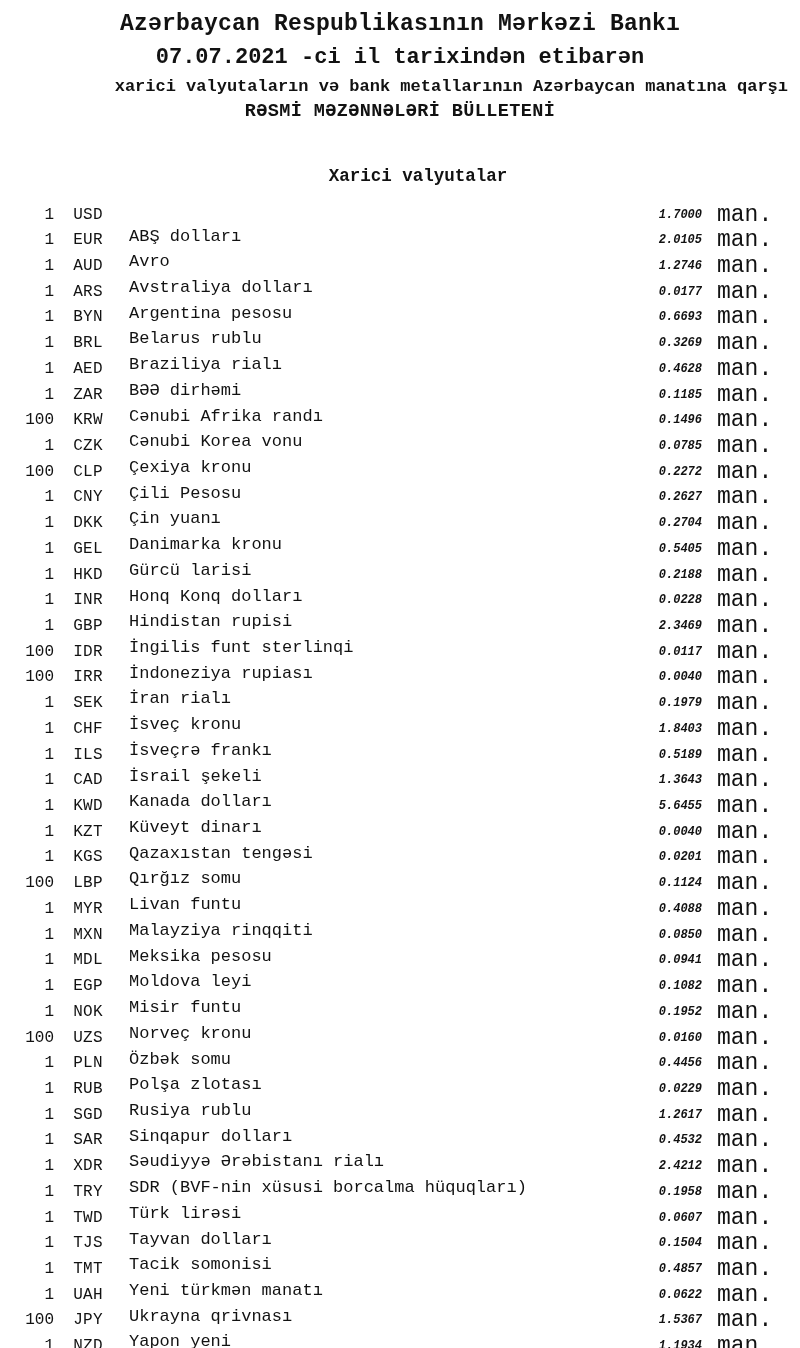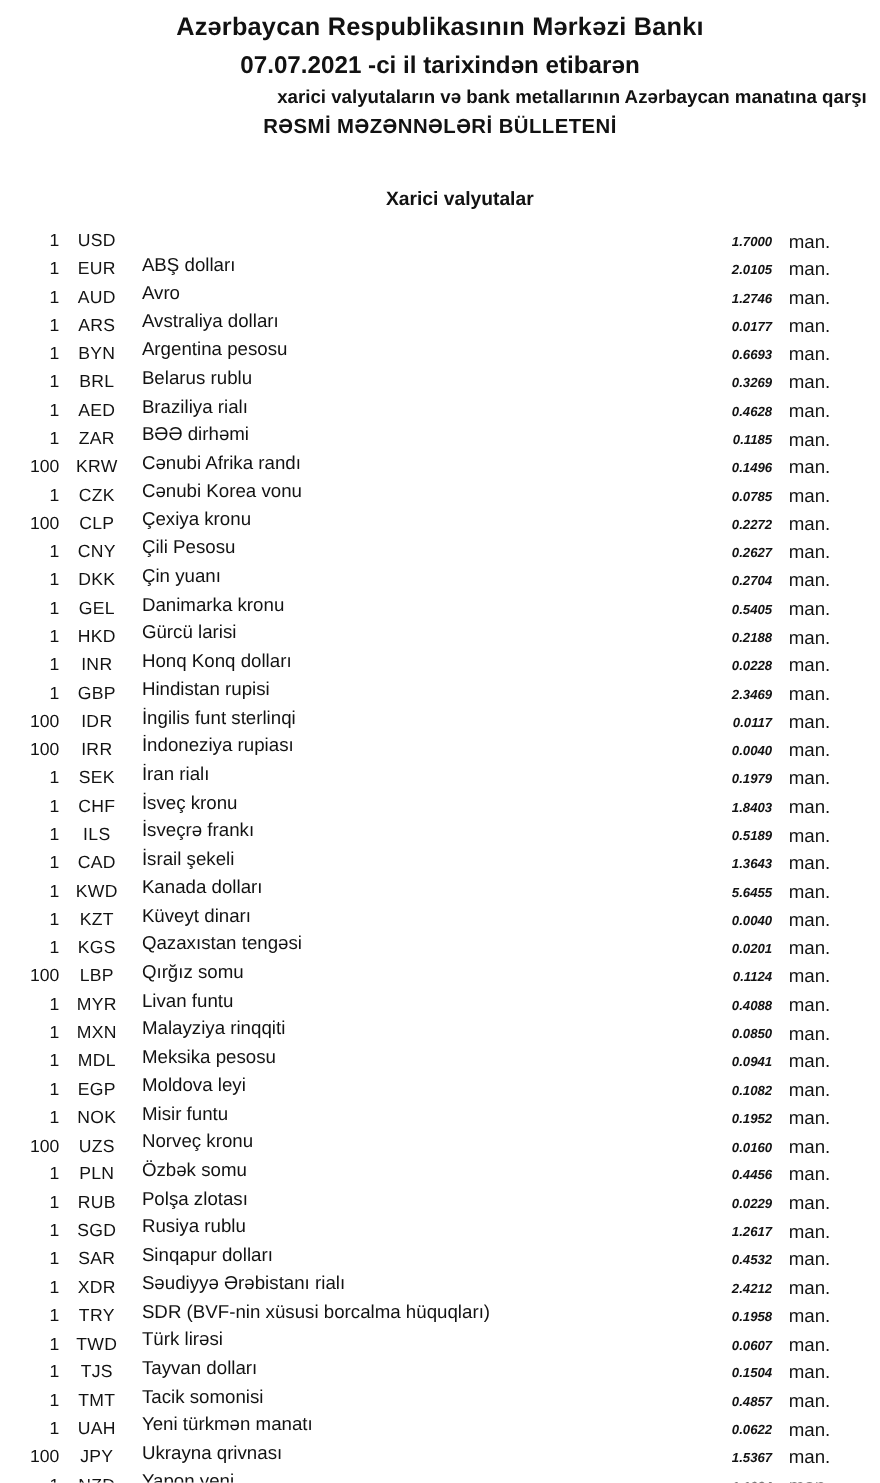--- a/index.html
+++ b/index.html
@@ -7,21 +7,21 @@
     margin: 0;
     padding: 0;
     background: #ffffff;
   }
   .page {
     width: 776px;
     height: 1348px;
     margin: 0 auto;
     background: #ffffff;
     color: #121212;
-    font-family: Liberation Sans, sans-serif;
+    font-family: Liberation Mono, monospace;
     overflow: hidden;
     box-sizing: border-box;
   }
   
   .doc-header {
     text-align: center;
     padding-top: 11px;
   }
   .bank-name {
     font-size: 23px;
@@ -83,21 +83,21 @@
     margin-top: 43px;
   }
   .cell-rate {
     text-align: right;
     font-size: 12px;
     font-weight: bold;
     font-style: italic;
   }
   .cell-unit {
     text-align: left;
-    font-size: 17px;
+    font-size: 23px;
     padding-left: 15px;
   }
 </style>
 </head>
 <body>
 
 <div class="page">
 
   <div class="doc-header">
     <h1 class="bank-name">Azərbaycan Respublikasının Mərkəzi Bankı</h1>

